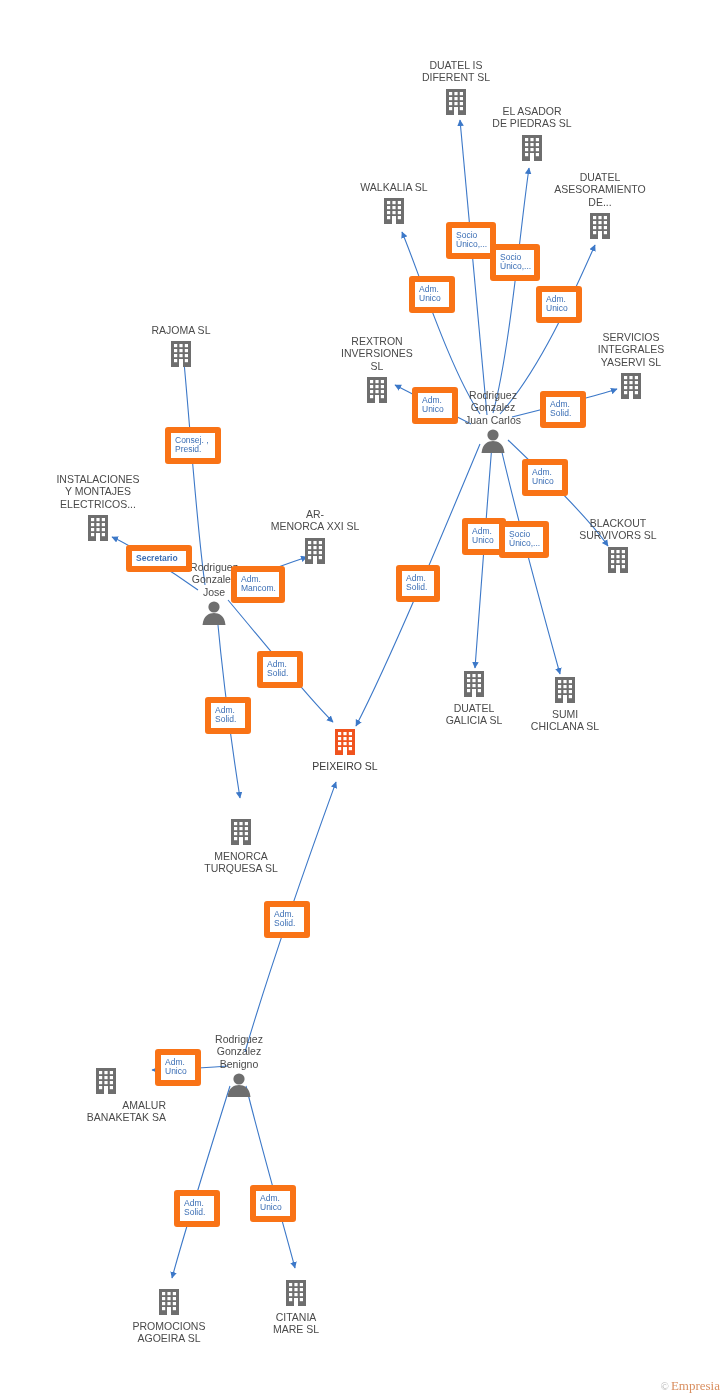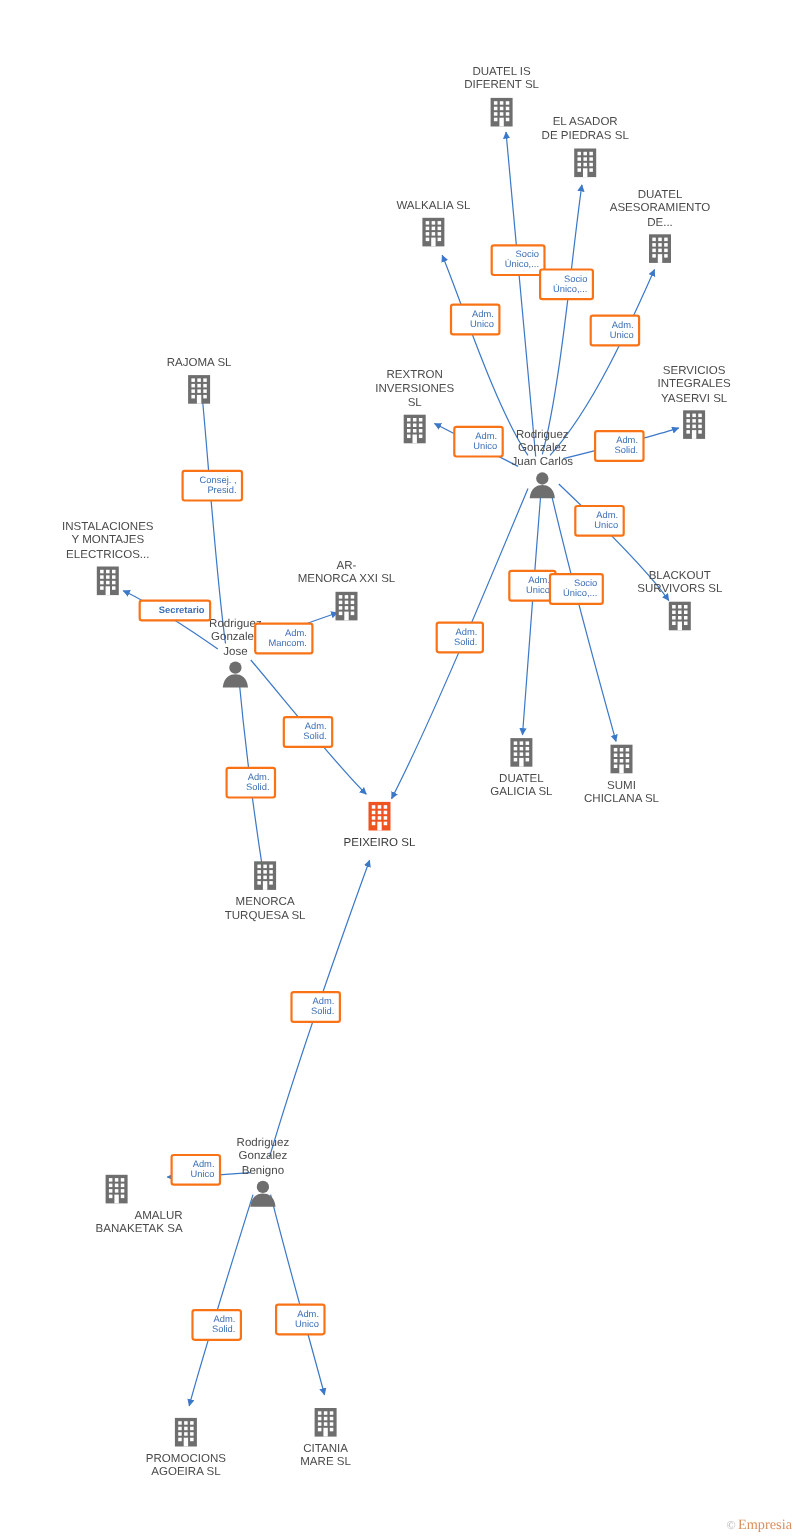--- a/index.html
+++ b/index.html
@@ -43,28 +43,28 @@
   .co-label.main {
     color: #3a3a3a;
     font-size: 10.5px;
   }
   .glyph {
     display: block;
     margin: 0 auto;
   }
   .badge {
     position: absolute;
-    border: 2px solid #f97316;
+    border: 6px solid #f97316;
     border-radius: 3px;
     background: #ffffff;
     color: #3c6fb5;
     font-size: 8.5px;
     line-height: 1.1;
     padding: 3px 4px;
-    text-align: right;
+    text-align: left;
     white-space: pre-line;
     box-sizing: border-box;
   }
   .watermark {
     position: absolute;
     right: 8px;
     bottom: 6px;
     font-size: 13px;
     color: #d98f60;
     font-family: "Liberation Serif", serif;
@@ -403,21 +403,21 @@
               <rect x="6" y="15" width="3.2" height="3.2"></rect>
               <rect x="11.4" y="15" width="3.2" height="3.2"></rect>
               <rect x="16.8" y="15" width="3.2" height="3.2"></rect>
               <rect x="6" y="20" width="3.2" height="3.2"></rect>
               <rect x="16.8" y="20" width="3.2" height="3.2"></rect>
               <rect x="11.0" y="20" width="4.0" height="8"></rect>
             </g>
           </svg>
         </div>
       </div>
-      <div class="node" style="width: 120px; left: 181px; top: 781px;">
+      <div class="node" style="width: 120px; left: 181px; top: 817px;">
         <div>
           <svg class="glyph" width="26" height="30" viewBox="0 0 26 30" aria-hidden="true">
             <rect x="3" y="2" width="20" height="26" fill="#6e6e6e"></rect>
             <g fill="#ffffff">
               <rect x="6" y="5" width="3.2" height="3.2"></rect>
               <rect x="11.4" y="5" width="3.2" height="3.2"></rect>
               <rect x="16.8" y="5" width="3.2" height="3.2"></rect>
               <rect x="6" y="10" width="3.2" height="3.2"></rect>
               <rect x="11.4" y="10" width="3.2" height="3.2"></rect>
               <rect x="16.8" y="10" width="3.2" height="3.2"></rect>

